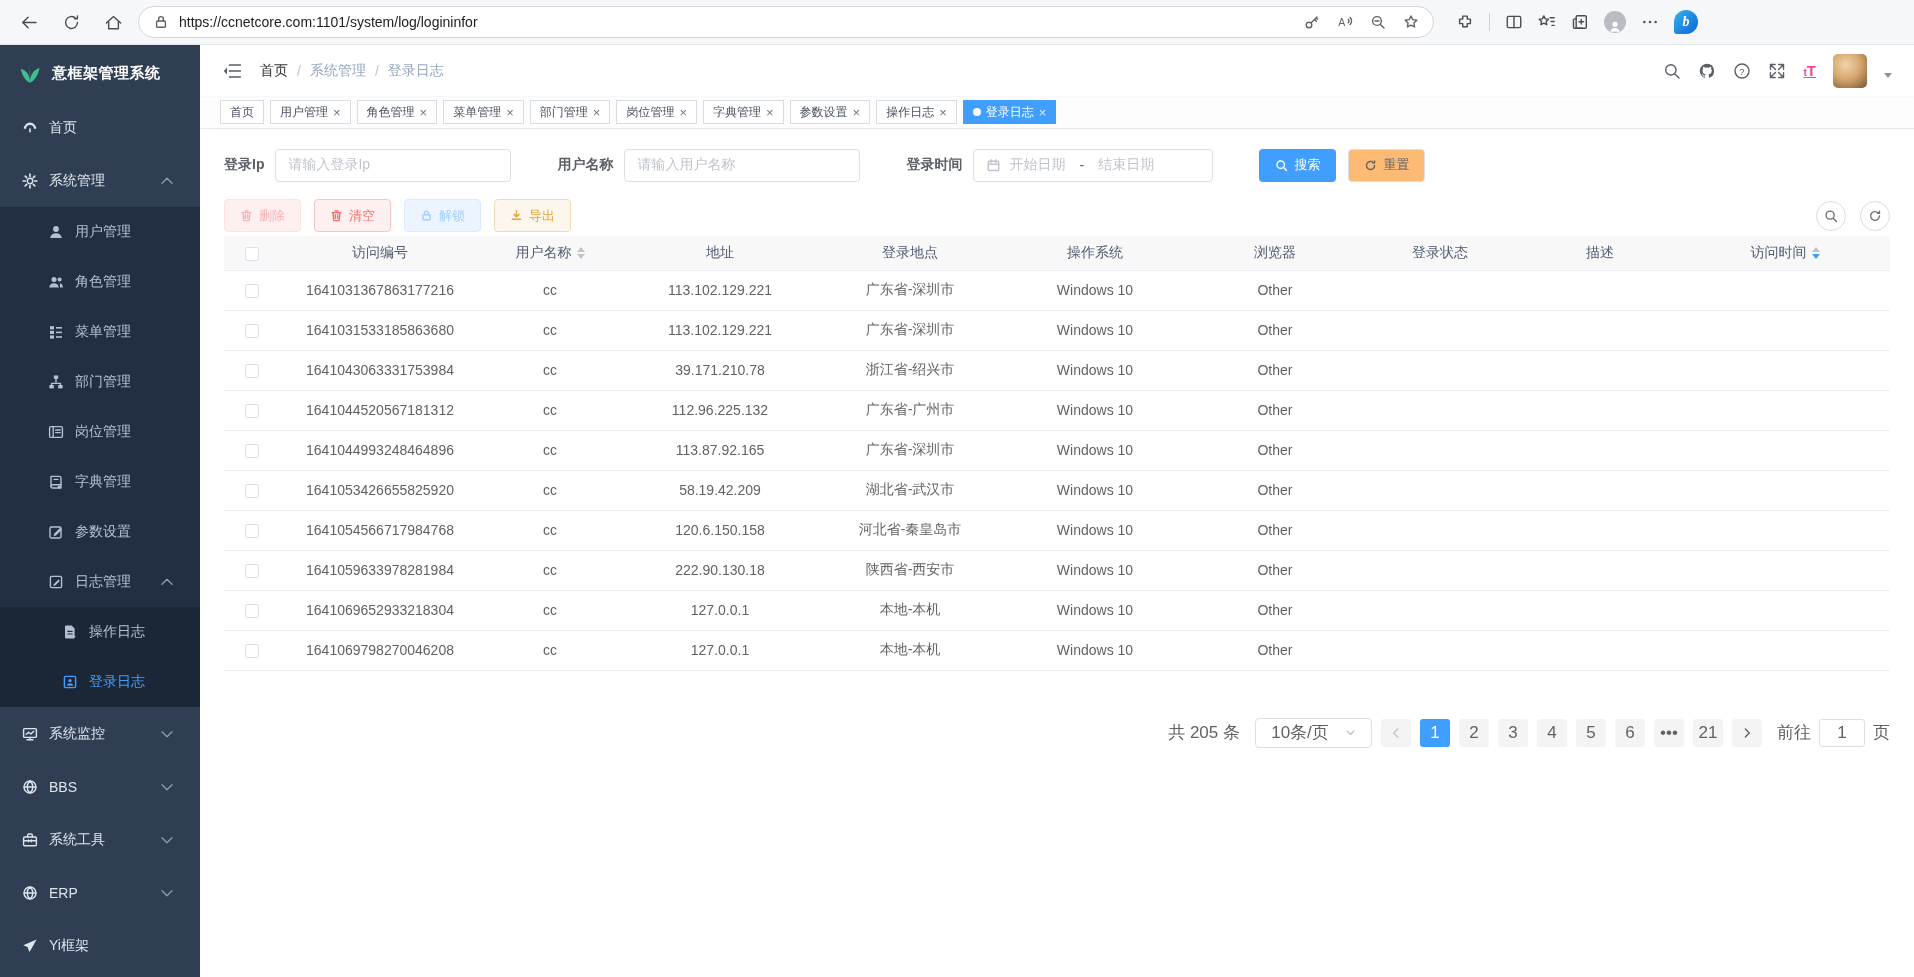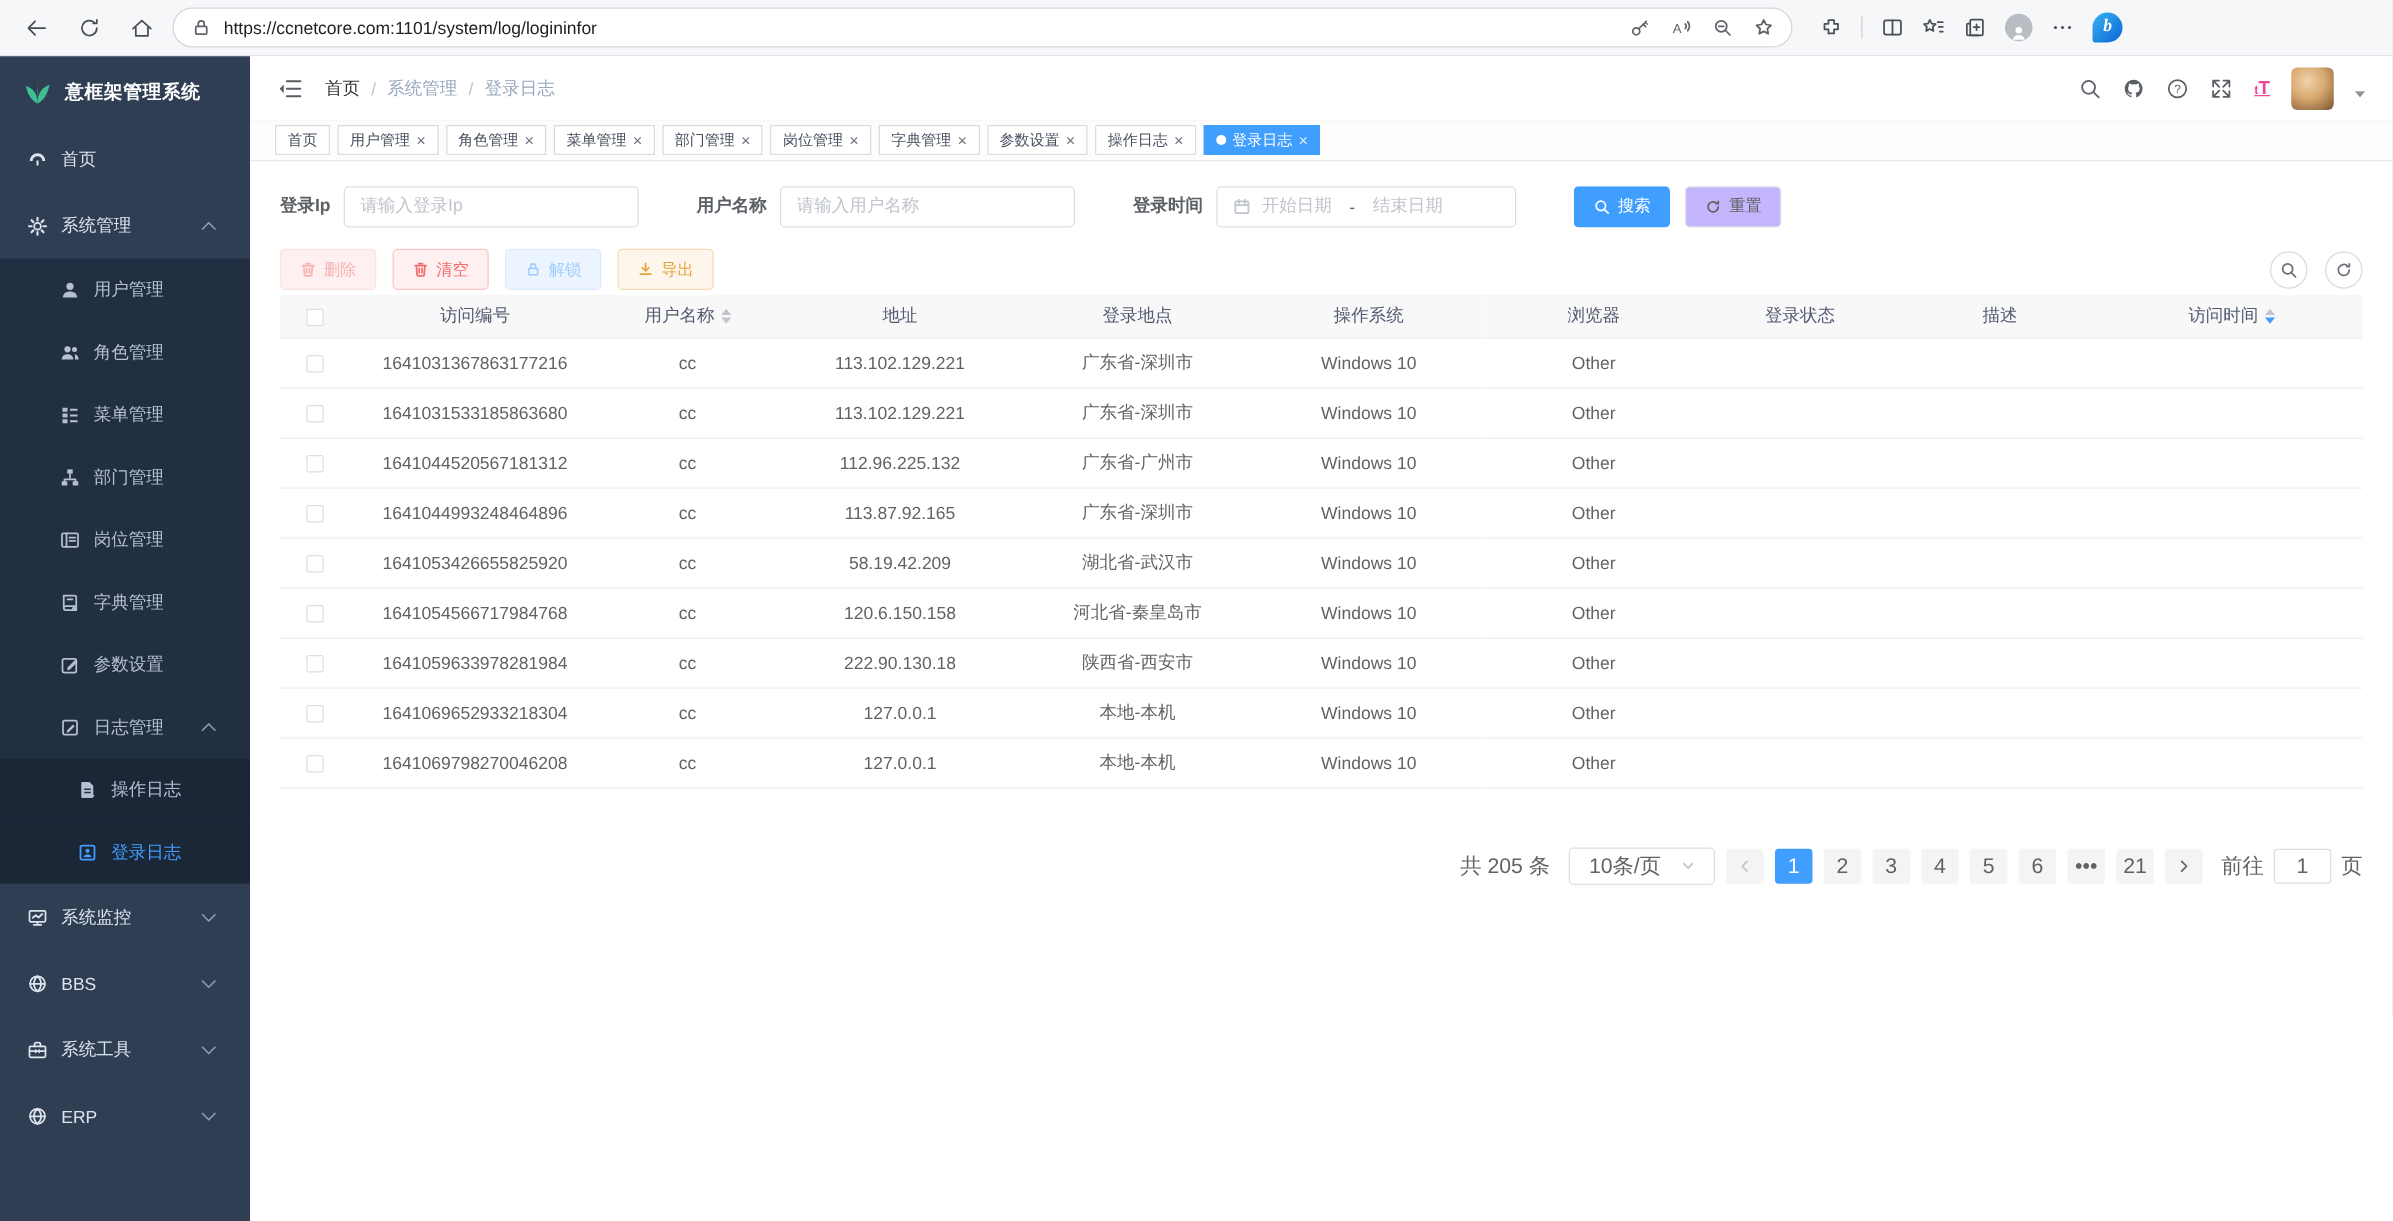--- a/index.html
+++ b/index.html
@@ -63,21 +63,21 @@
   .f-label{font-weight:bold;color:#5c6066;margin-right:11px;white-space:nowrap;}
   .f-input{width:236px;height:33px;border:1px solid #dcdfe6;border-radius:4px;background:#fff;display:flex;align-items:center;padding:0 12px;color:#c0c4cc;cursor:text;}
   .f-select{justify-content:space-between;cursor:pointer;}
   .f-select .ic{width:12px;height:12px;color:#c0c4cc;}
   .f-date{width:240px;gap:8px;cursor:pointer;}
   .f-date .ic{width:15px;height:15px;color:#c0c4cc;}
   .f-date .dsep{color:#606266;margin:0 6px;}
   .btn{height:33px;border-radius:4px;display:inline-flex;align-items:center;gap:6px;padding:0 15px;font-size:13px;cursor:pointer;border:1px solid transparent;white-space:nowrap;}
   .btn .ic{width:13px;height:13px;}
   .btn-primary{background:#409eff;color:#fff;margin-left:0;}
-  .btn-plain{background:#c4b5fd;border-color:#dcdfe6;color:#606266;margin-left:12px;}
+  .btn-plain{background:#fdba74;border-color:#dcdfe6;color:#606266;margin-left:12px;}
   .toolbar-row{display:flex;align-items:center;gap:13px;margin-top:12px;}
   .btn-danger-dis{background:#fef0f0;border-color:#fde2e2;color:#f5b3b3;cursor:not-allowed;}
   .btn-danger{background:#fef0f0;border-color:#fbc4c4;color:#f56c6c;}
   .btn-primary-dis{background:#ecf5ff;border-color:#d9ecff;color:#a0cfff;cursor:not-allowed;}
   .btn-warning{background:#fdf6ec;border-color:#f5dab1;color:#e6a23c;}
   .right-tools{margin-left:auto;display:flex;gap:14px;}
   .circle-btn{width:30px;height:30px;border-radius:50%;border:1px solid #d9dce2;background:#fff;display:flex;align-items:center;justify-content:center;color:#6b6f76;cursor:pointer;}
   .circle-btn .ic{width:14px;height:14px;}
   
   table{width:100%;border-collapse:collapse;table-layout:fixed;margin-top:4px;}
@@ -403,20 +403,28 @@
                 <path d="M2.2 8h11.6M8 2c-3.8 3.4-3.8 8.6 0 12M8 2c3.8 3.4 3.8 8.6 0 12" stroke="currentColor" fill="none" stroke-width="1.4" stroke-linecap="round" stroke-linejoin="round"></path>
               </svg>
             </span>
             <span class="m-label">ERP</span>
             <span class="ic m-chevron">
               <svg viewBox="0 0 16 16">
                 <path d="M3 5.8l5 5 5-5" stroke="currentColor" fill="none" stroke-width="1.4" stroke-linecap="round" stroke-linejoin="round"></path>
               </svg>
             </span>
           </div>
+          <div class="m-item lvl1">
+            <span class="ic">
+              <svg viewBox="0 0 16 16">
+                <path d="M14.6 1.6L1.2 7.2l4.4 1.9L7.3 14l2.3-3.4 5-9z" fill="currentColor" stroke="none"></path>
+              </svg>
+            </span>
+            <span class="m-label">Yi框架</span>
+          </div>
         </div>
     </div>
 
     <div class="main">
       <div class="topbar">
         <span class="ic fold">
             <svg viewBox="0 0 16 16">
               <path d="M6 3.2h8.6M6 8h8.6M6 12.8h8.6" stroke="currentColor" stroke-width="1.7" fill="none" stroke-linecap="round"></path>
               <path d="M4 5.2L1.4 8 4 10.8z" fill="currentColor" stroke="none"></path>
             </svg>
@@ -654,20 +662,32 @@
                 <td>113.102.129.221</td>
                 <td>广东省-深圳市</td>
                 <td>Windows 10</td>
                 <td>Other</td>
                 <td></td>
                 <td></td>
                 <td></td>
               </tr>
               <tr>
                 <td><span class="checkbox"></span></td>
+                <td>1641043063331753984</td>
+                <td>cc</td>
+                <td>39.171.210.78</td>
+                <td>浙江省-绍兴市</td>
+                <td>Windows 10</td>
+                <td>Other</td>
+                <td></td>
+                <td></td>
+                <td></td>
+              </tr>
+              <tr>
+                <td><span class="checkbox"></span></td>
                 <td>1641044520567181312</td>
                 <td>cc</td>
                 <td>112.96.225.132</td>
                 <td>广东省-广州市</td>
                 <td>Windows 10</td>
                 <td>Other</td>
                 <td></td>
                 <td></td>
                 <td></td>
               </tr>

